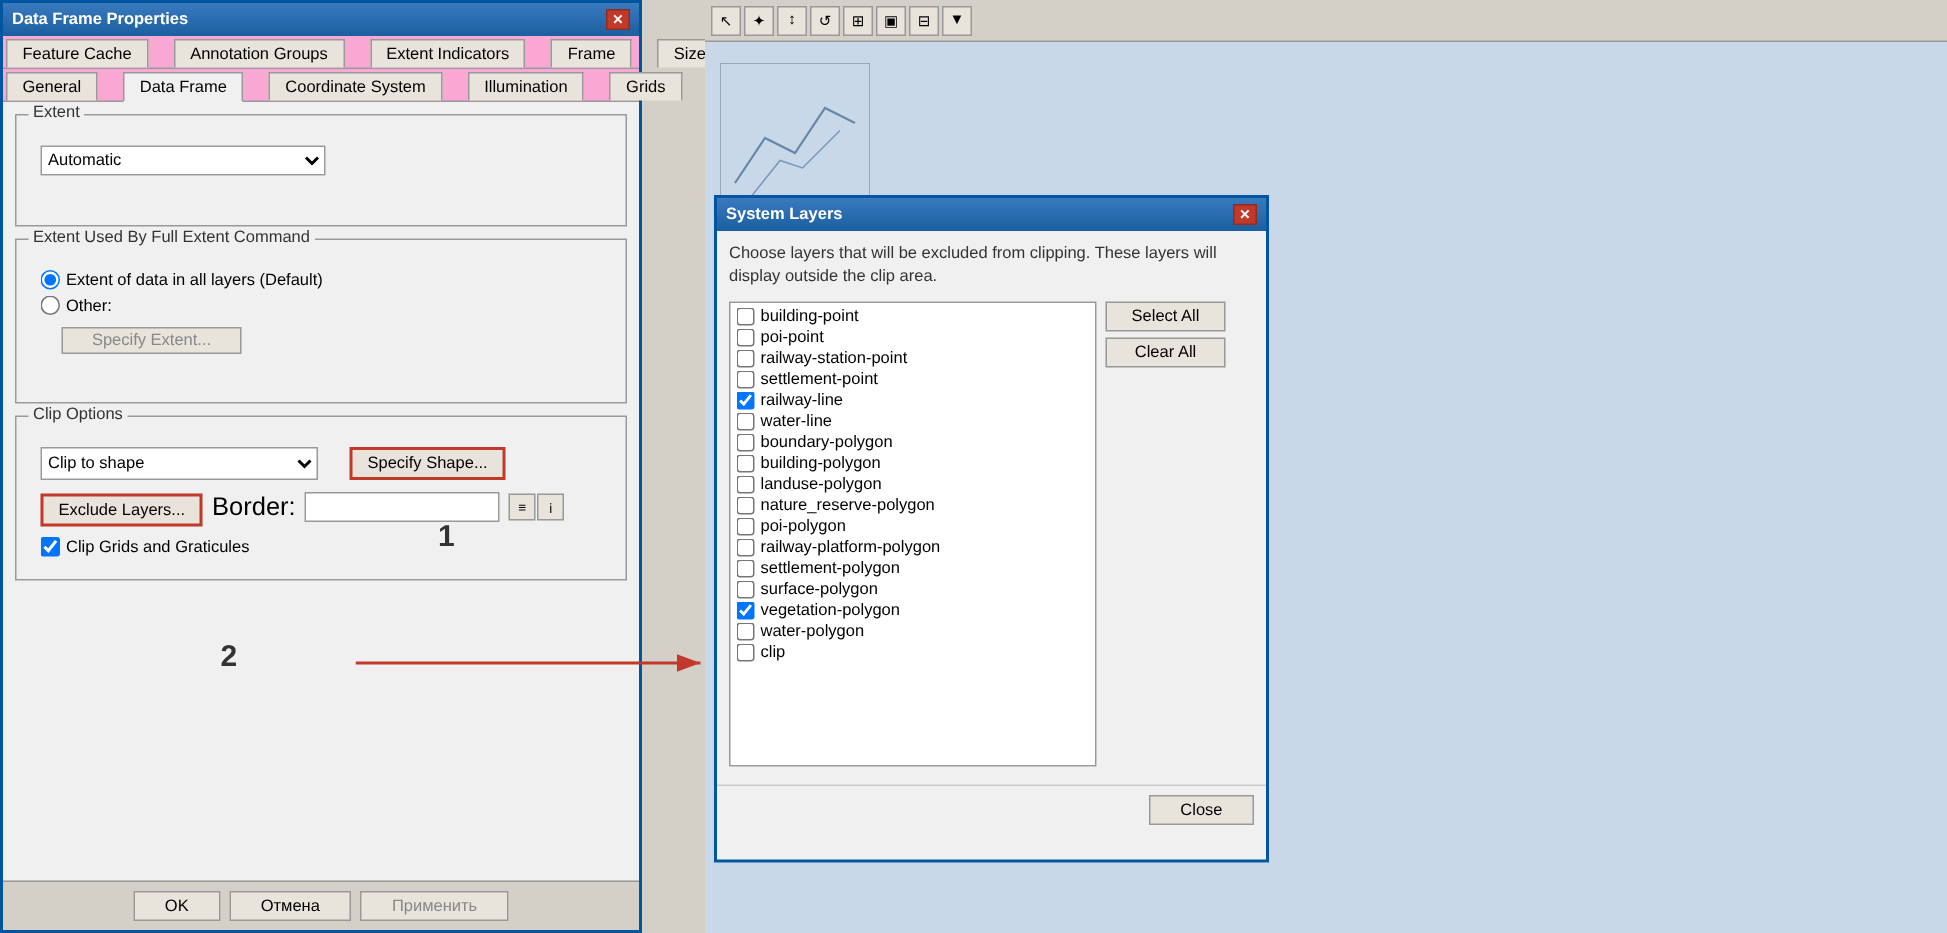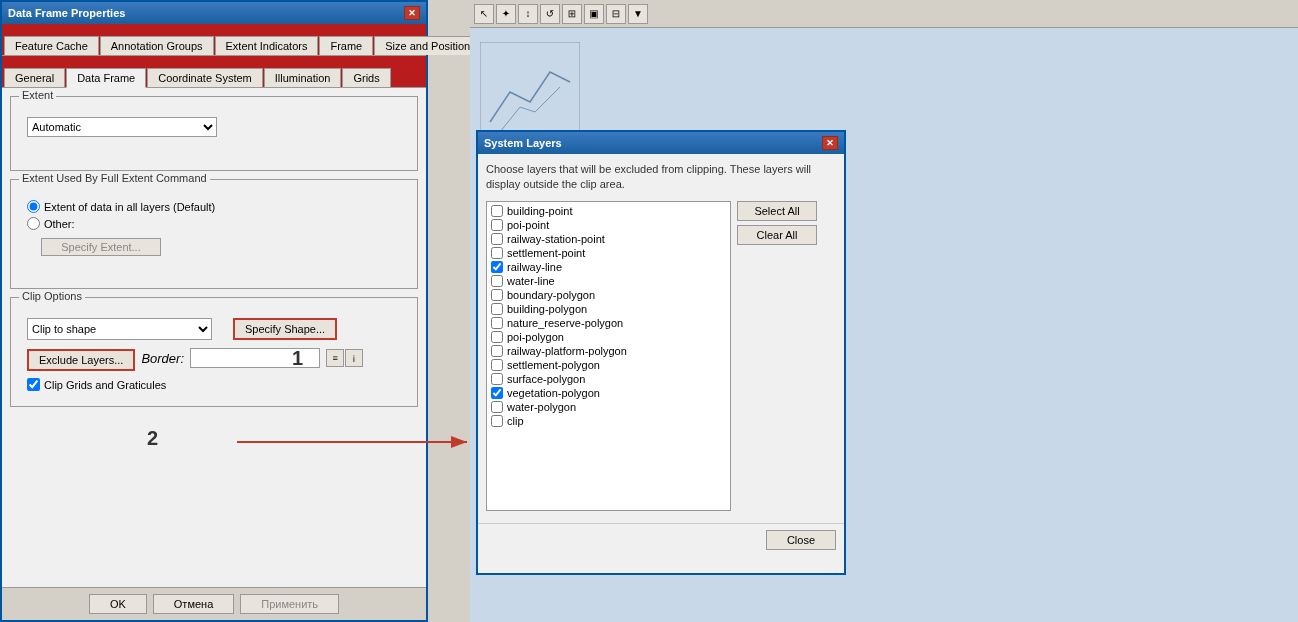--- a/index.html
+++ b/index.html
@@ -33,24 +33,24 @@
       border: 1px solid #922b21;
       color: white;
       font-size: 9px;
       display: flex; align-items: center; justify-content: center;
       cursor: pointer;
     }
 
     
     .tabs-row {
       display: flex;
-      background: #b91c1c;
+      background: #f9a8d4;
       border-bottom: 1px solid #999;
-      padding: 12px 2px 0;
-      gap: 1px;
+      padding: 2px 2px 0;
+      gap: 17px;
     }
 
     .tab {
       padding: 3px 10px;
       background: #e8e4dc;
       border: 1px solid #999;
       border-bottom: none;
       cursor: pointer;
       font-size: 11px;
       white-space: nowrap;
@@ -143,21 +143,21 @@
       cursor: pointer;
     }
 
     .border-row {
       display: flex;
       align-items: center;
       gap: 6px;
       margin-bottom: 4px;
     }
 
-    .border-label { font-size: 13px; font-style: italic; }
+    .border-label { font-size: 17px; }
 
     .border-select {
       width: 130px;
       height: 22px;
       border: 1px solid #999;
       background: white;
     }
 
     .border-icons {
       display: flex; gap: 1px;
@@ -526,20 +526,24 @@
           <div class="layer-item">
             <input type="checkbox" style="">
             <span>boundary-polygon</span>
           </div>
           <div class="layer-item">
             <input type="checkbox" style="">
             <span>building-polygon</span>
           </div>
           <div class="layer-item">
             <input type="checkbox" style="">
+            <span>landuse-polygon</span>
+          </div>
+          <div class="layer-item">
+            <input type="checkbox" style="">
             <span>nature_reserve-polygon</span>
           </div>
           <div class="layer-item">
             <input type="checkbox" style="">
             <span>poi-polygon</span>
           </div>
           <div class="layer-item">
             <input type="checkbox" style="">
             <span>railway-platform-polygon</span>
           </div>

